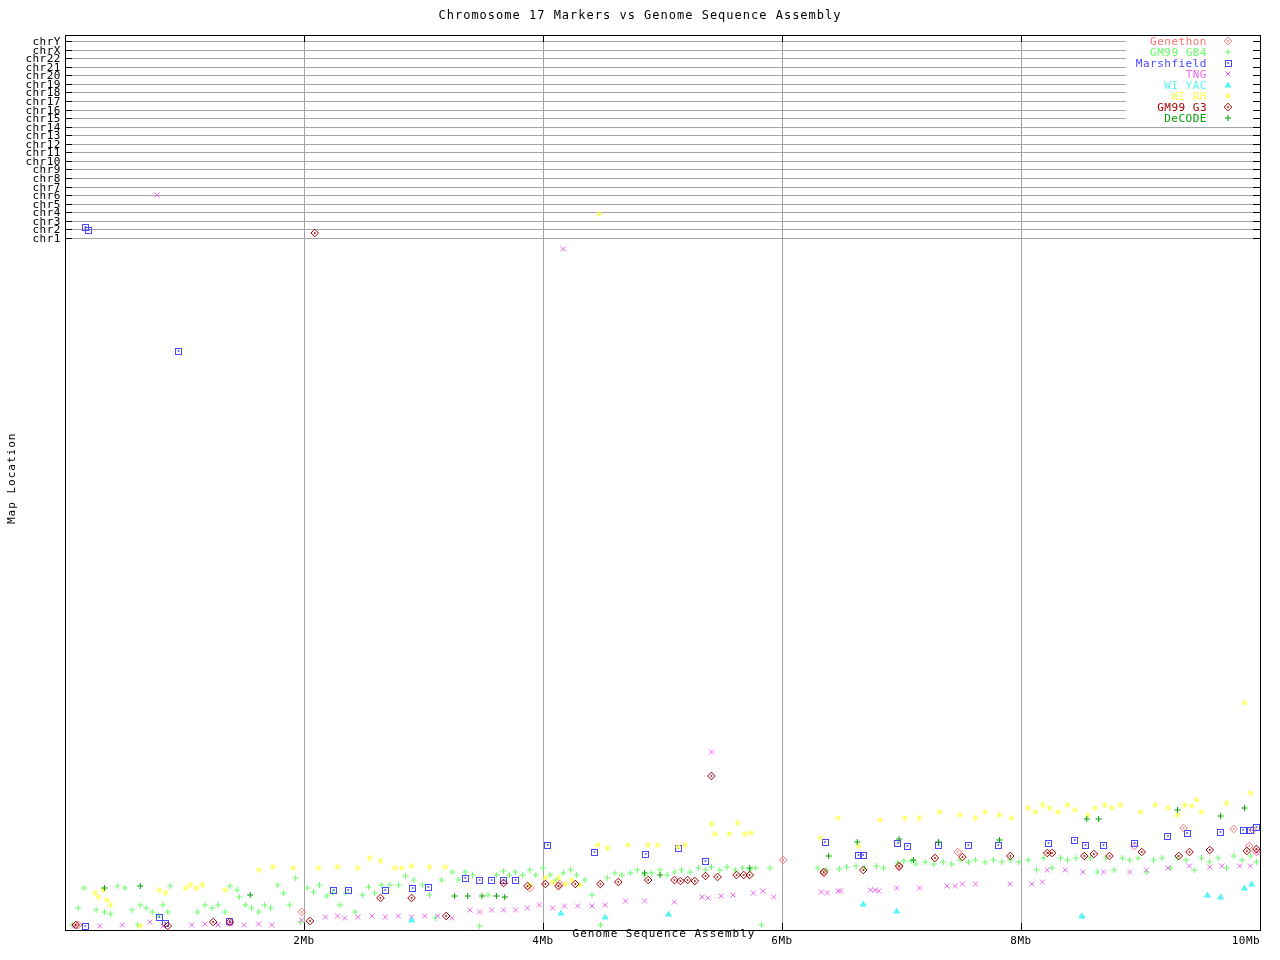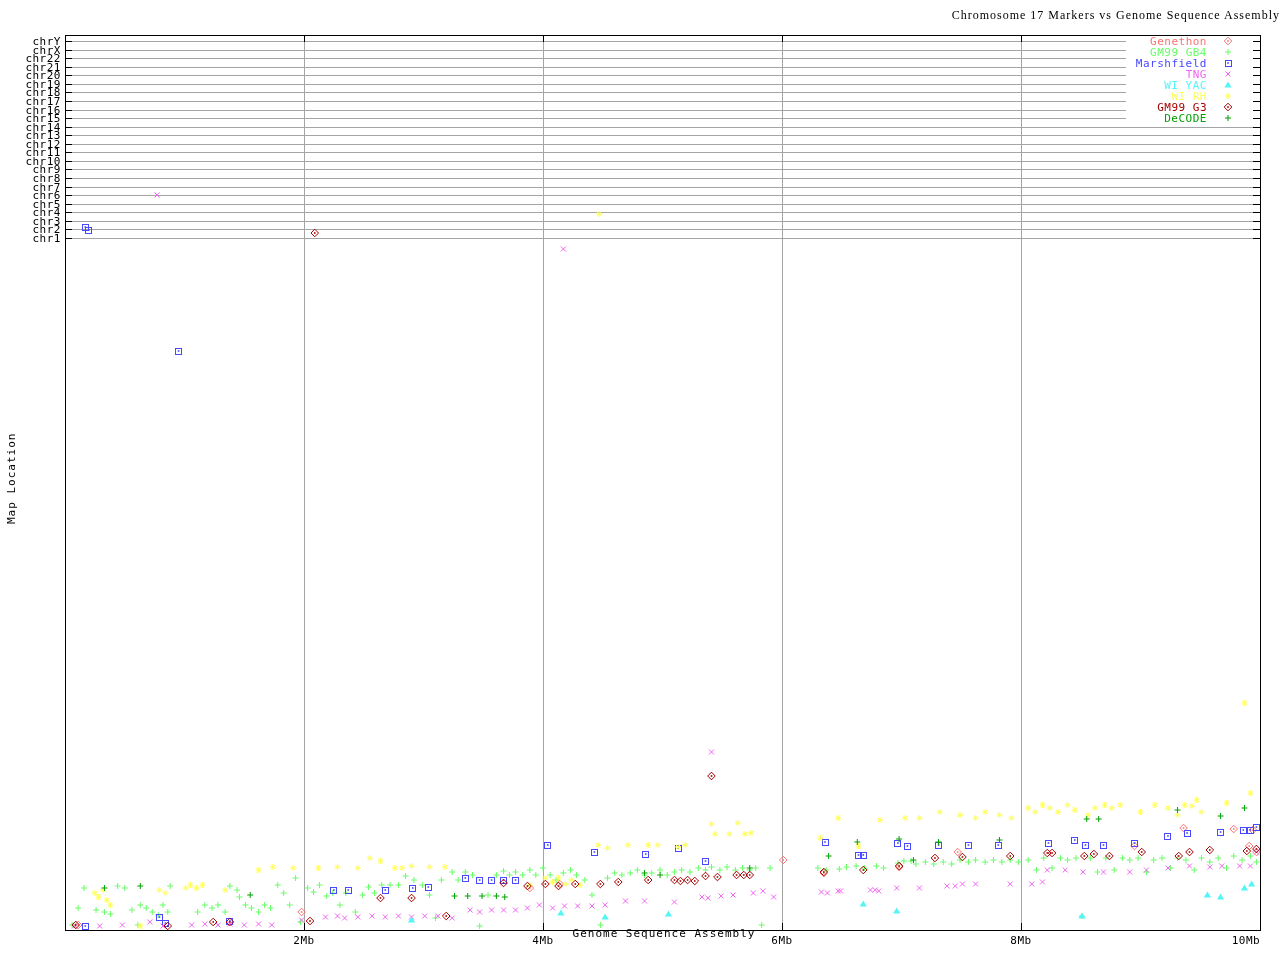--- a/index.html
+++ b/index.html
@@ -1,19 +1,19 @@
 <!DOCTYPE html>
 <html><head>
 <meta charset="utf-8">
 <style>
   html,body{margin:0;padding:0;background:#fff;}
   .canvas{position:relative;width:1280px;height:960px;background:#fff;overflow:hidden;
           font-family:"DejaVu Sans Mono",monospace;color:#000;}
-  .title{position:absolute;top:8px;left:0;width:100%;text-align:right;
-         font-size:12px;letter-spacing:1px;font-family:Liberation Serif, serif;}
+  .title{position:absolute;top:8px;left:0;width:100%;text-align:center;
+         font-size:12px;letter-spacing:1px;}
   .xlabel{position:absolute;top:927px;left:0;width:100%;text-align:center;
           font-size:11px;letter-spacing:1px;margin-left:24px;}
   .ylabel{position:absolute;left:5px;top:524px;font-size:11px;letter-spacing:1px;
           white-space:nowrap;transform:rotate(-90deg);transform-origin:left top;}
   svg text{font-family:"DejaVu Sans Mono",monospace;font-size:11px;letter-spacing:0.5px;}
 </style>
 </head>
 <body>
 
 <div class="canvas">

